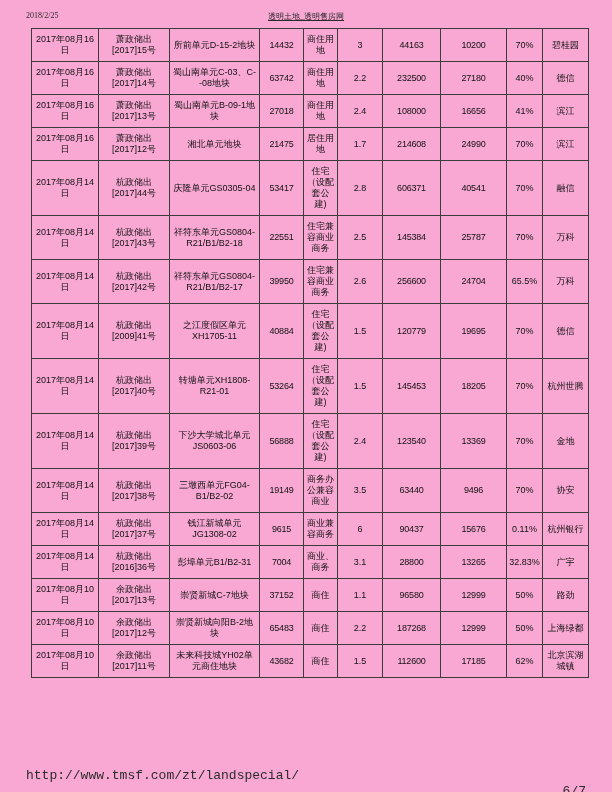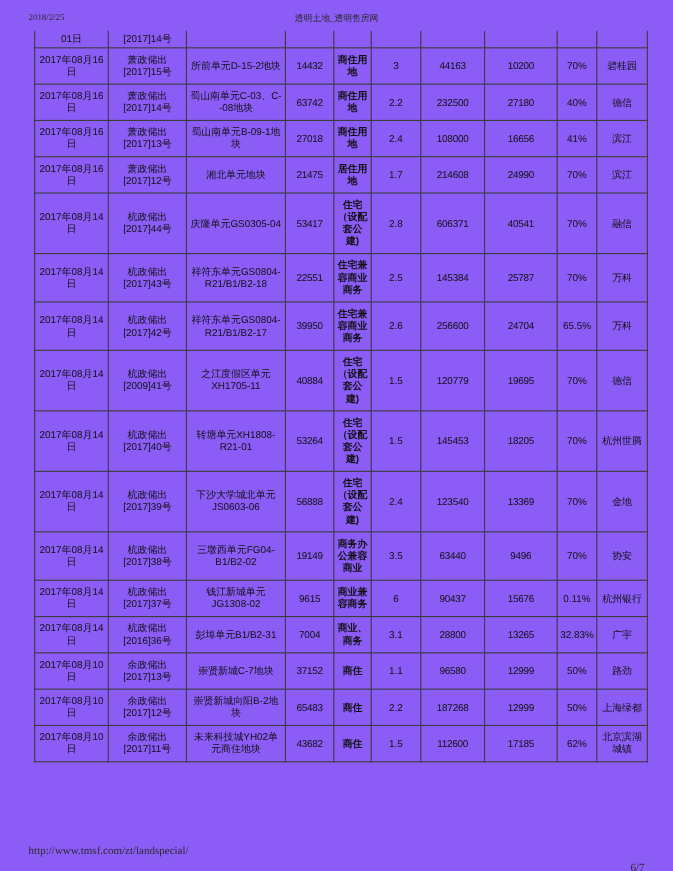--- a/index.html
+++ b/index.html
@@ -1,46 +1,46 @@
 <!DOCTYPE html>
 <html><head>
 <meta charset="utf-8">
 <style>
   html,body { margin:0; padding:0; background:#ffffff; }
   .page {
-    position:relative; width:612px; height:792px; background:#8b5cf6;
+    position:relative; width:612px; height:792px; background:#f9a8d4;
     font-family:"Liberation Sans","DejaVu Sans",sans-serif; overflow:hidden;
   }
   
   .print-hdr {
     position:absolute; top:11px; left:26px; right:26px; height:12px;
     font-family:"Liberation Serif","DejaVu Serif",serif;
     font-size:8px; color:#2b2b2b;
   }
   .print-hdr .hdr-date { position:absolute; left:0; top:0; }
-  .print-hdr .hdr-title { position:absolute; left:0; right:0; text-align:center; top:0; }
+  .print-hdr .hdr-title { position:absolute; left:0; right:0; text-align:center; top:0;text-decoration:underline; }
   .print-ftr {
     position:absolute; left:26px; right:26px; top:768px; height:12px;
-    font-family:Liberation Serif, serif;
-    font-size:10px; color:#2b2b2b;
+    font-family:Liberation Mono, monospace;
+    font-size:13px; color:#2b2b2b;
   }
   .print-ftr .ftr-url { position:absolute; left:0; top:0; }
   .print-ftr .ftr-page { position:absolute; right:0; top:16px; }
   
   table.land {
     position:absolute; left:31px; top:28px; width:557px;
     border-collapse:collapse; table-layout:fixed;
   }
   table.land td {
     border:1px solid #3c3c3c;
     text-align:center; vertical-align:middle;
     font-size:9px; line-height:11px; color:#111;
     padding:5px 2px; word-break:break-word; overflow:hidden;
   }
-  td.use { padding:5px 4px;font-weight:bold; }
+  td.use { padding:5px 4px; }
   td.num { font-size:8px; color:#454545; letter-spacing:-0.2px; }
   td.ratio, td.pct { font-size:9px; color:#000; }
   tr.carryover td { border-top:none; height:8px; padding:2px 2px; }
   
 </style>
 </head>
 <body>
 
 <div class="page">
 
@@ -56,32 +56,20 @@
         <col style="width:90px">
       <col style="width:44px">
         <col style="width:34px">
         <col style="width:45px">
       <col style="width:58px">
         <col style="width:66px">
         <col style="width:36px">
       <col style="width:46px">
     </colgroup>
     <tbody>
-        <tr class="carryover">
-      <td class="date">01日</td>
-      <td class="doc">[2017]14号</td>
-      <td class="plot"></td>
-      <td class="num"></td>
-      <td class="use"></td>
-      <td class="ratio"></td>
-      <td class="num"></td>
-      <td class="num"></td>
-      <td class="pct"></td>
-      <td class="buyer"></td>
-    </tr>
         <tr>
       <td class="date">2017年08月16日</td>
       <td class="doc">萧政储出[2017]15号</td>
       <td class="plot">所前单元D-15-2地块</td>
       <td class="num">14432</td>
       <td class="use">商住用地</td>
       <td class="ratio">3</td>
       <td class="num">44163</td>
       <td class="num">10200</td>
       <td class="pct">70%</td>

